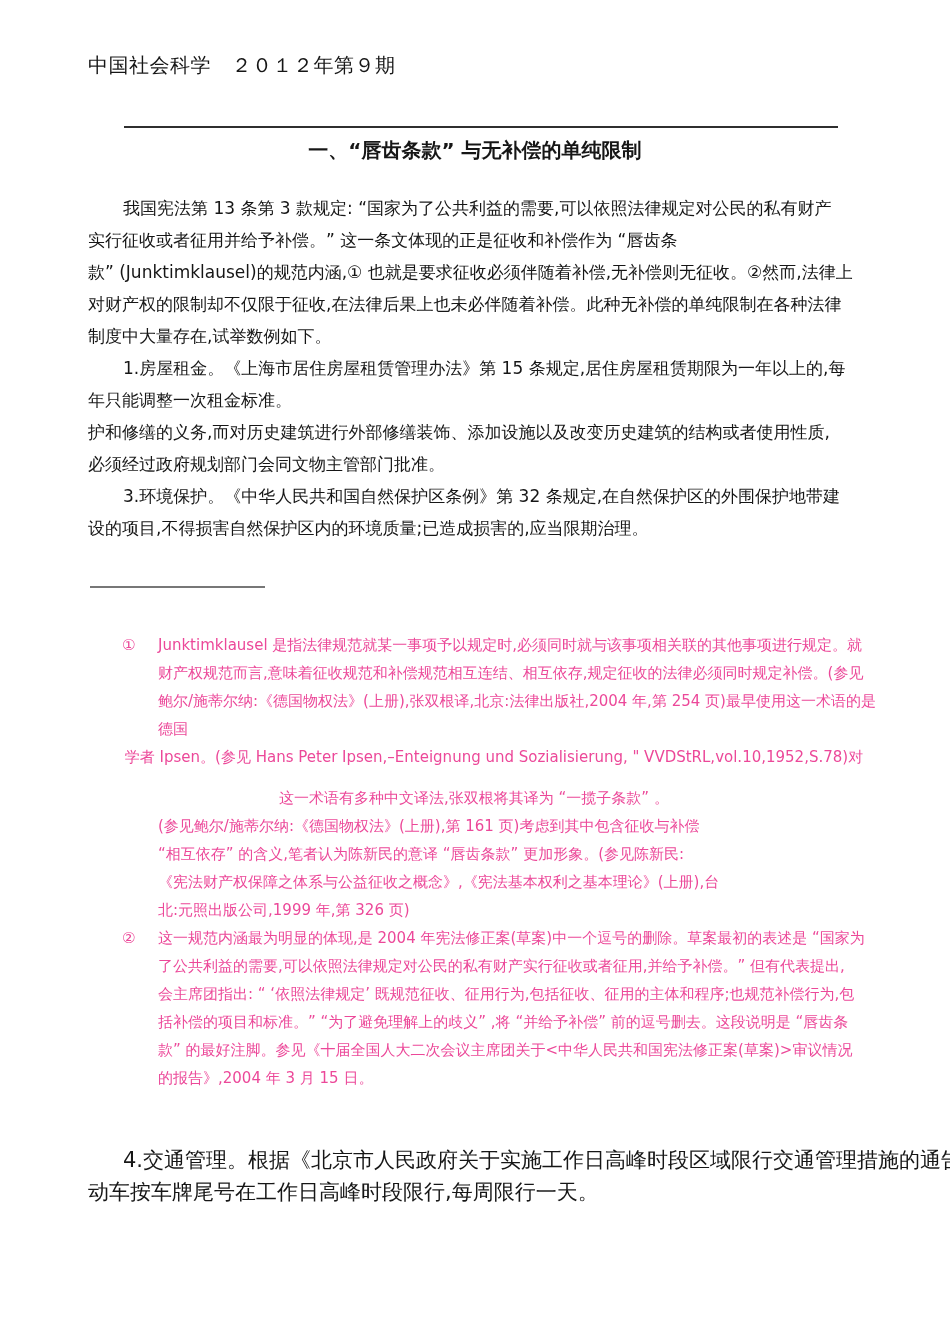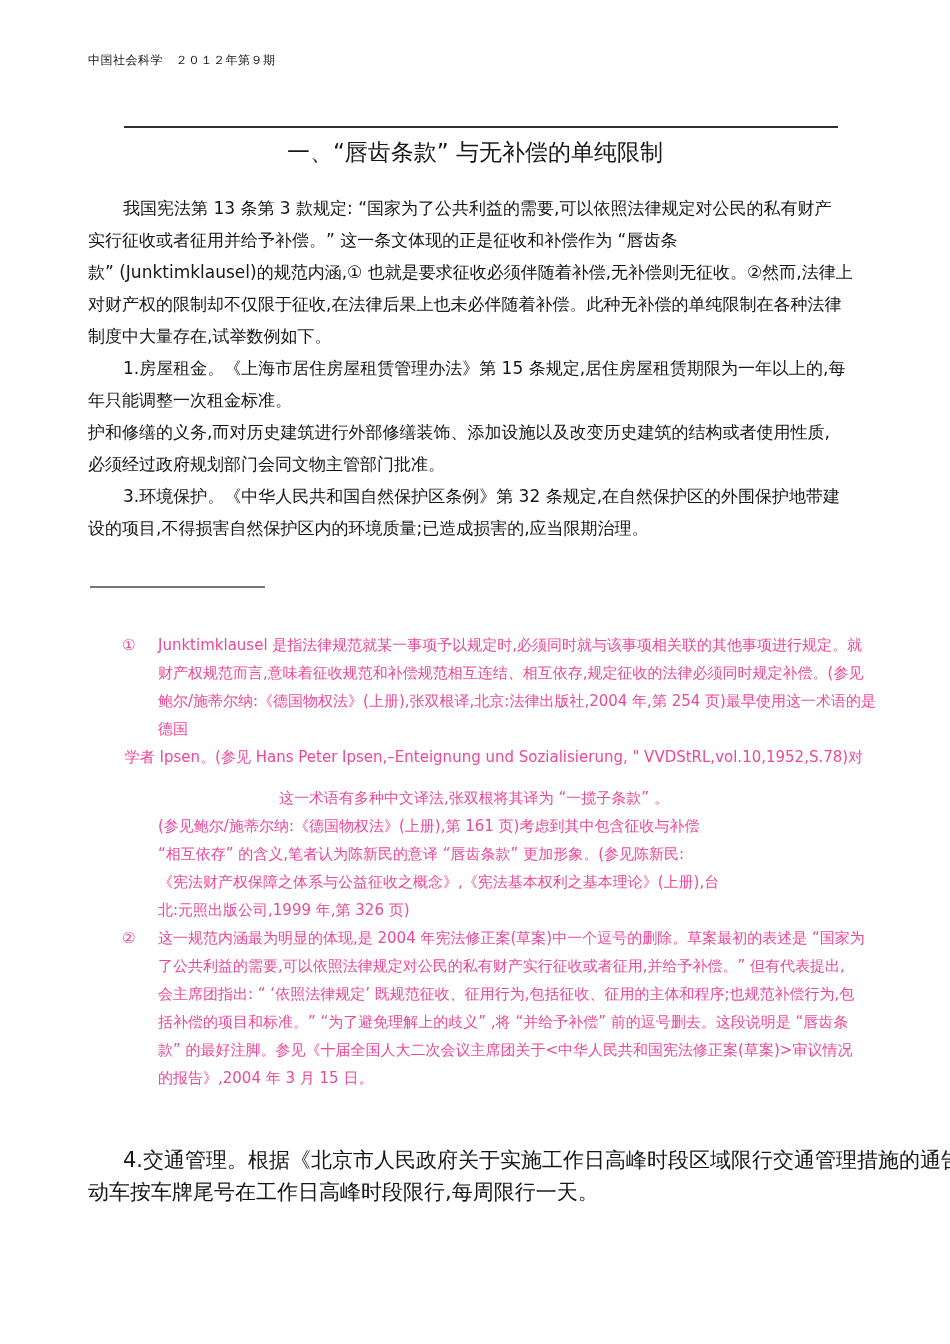--- a/index.html
+++ b/index.html
@@ -7,30 +7,30 @@
     position:relative;
     width:950px; height:1344px;
     margin:0 auto;
     background:#ffffff;
     font-family:"DejaVu Sans","Liberation Sans",sans-serif;
     color:#161616;
     overflow:hidden;
   }
   .journal-header {
     position:absolute; top:52px; left:88px;
-    font-size:12px; letter-spacing:0.5px;
+    font-size:20px; letter-spacing:0.5px;
   }
   .title-rule {
     position:absolute; top:126px; left:124px; width:714px;
     border-top:2px solid #2f2f2f; height:0;
   }
   .section-title {
     position:absolute; top:137px; left:0; width:100%;
     text-align:center;
-    font-size:23px; font-weight:normal;
+    font-size:20px; font-weight:bold;
   }
   .body-block {
     position:absolute; top:192px; left:88px; width:800px;
     font-size:17px;
   }
   .bline { height:32px; line-height:32px; white-space:nowrap; }
   .indent { text-indent:35px; }
   .fn-sep {
     position:absolute; top:586px; left:90px; width:175px;
     border-top:2px solid #777; height:0;

